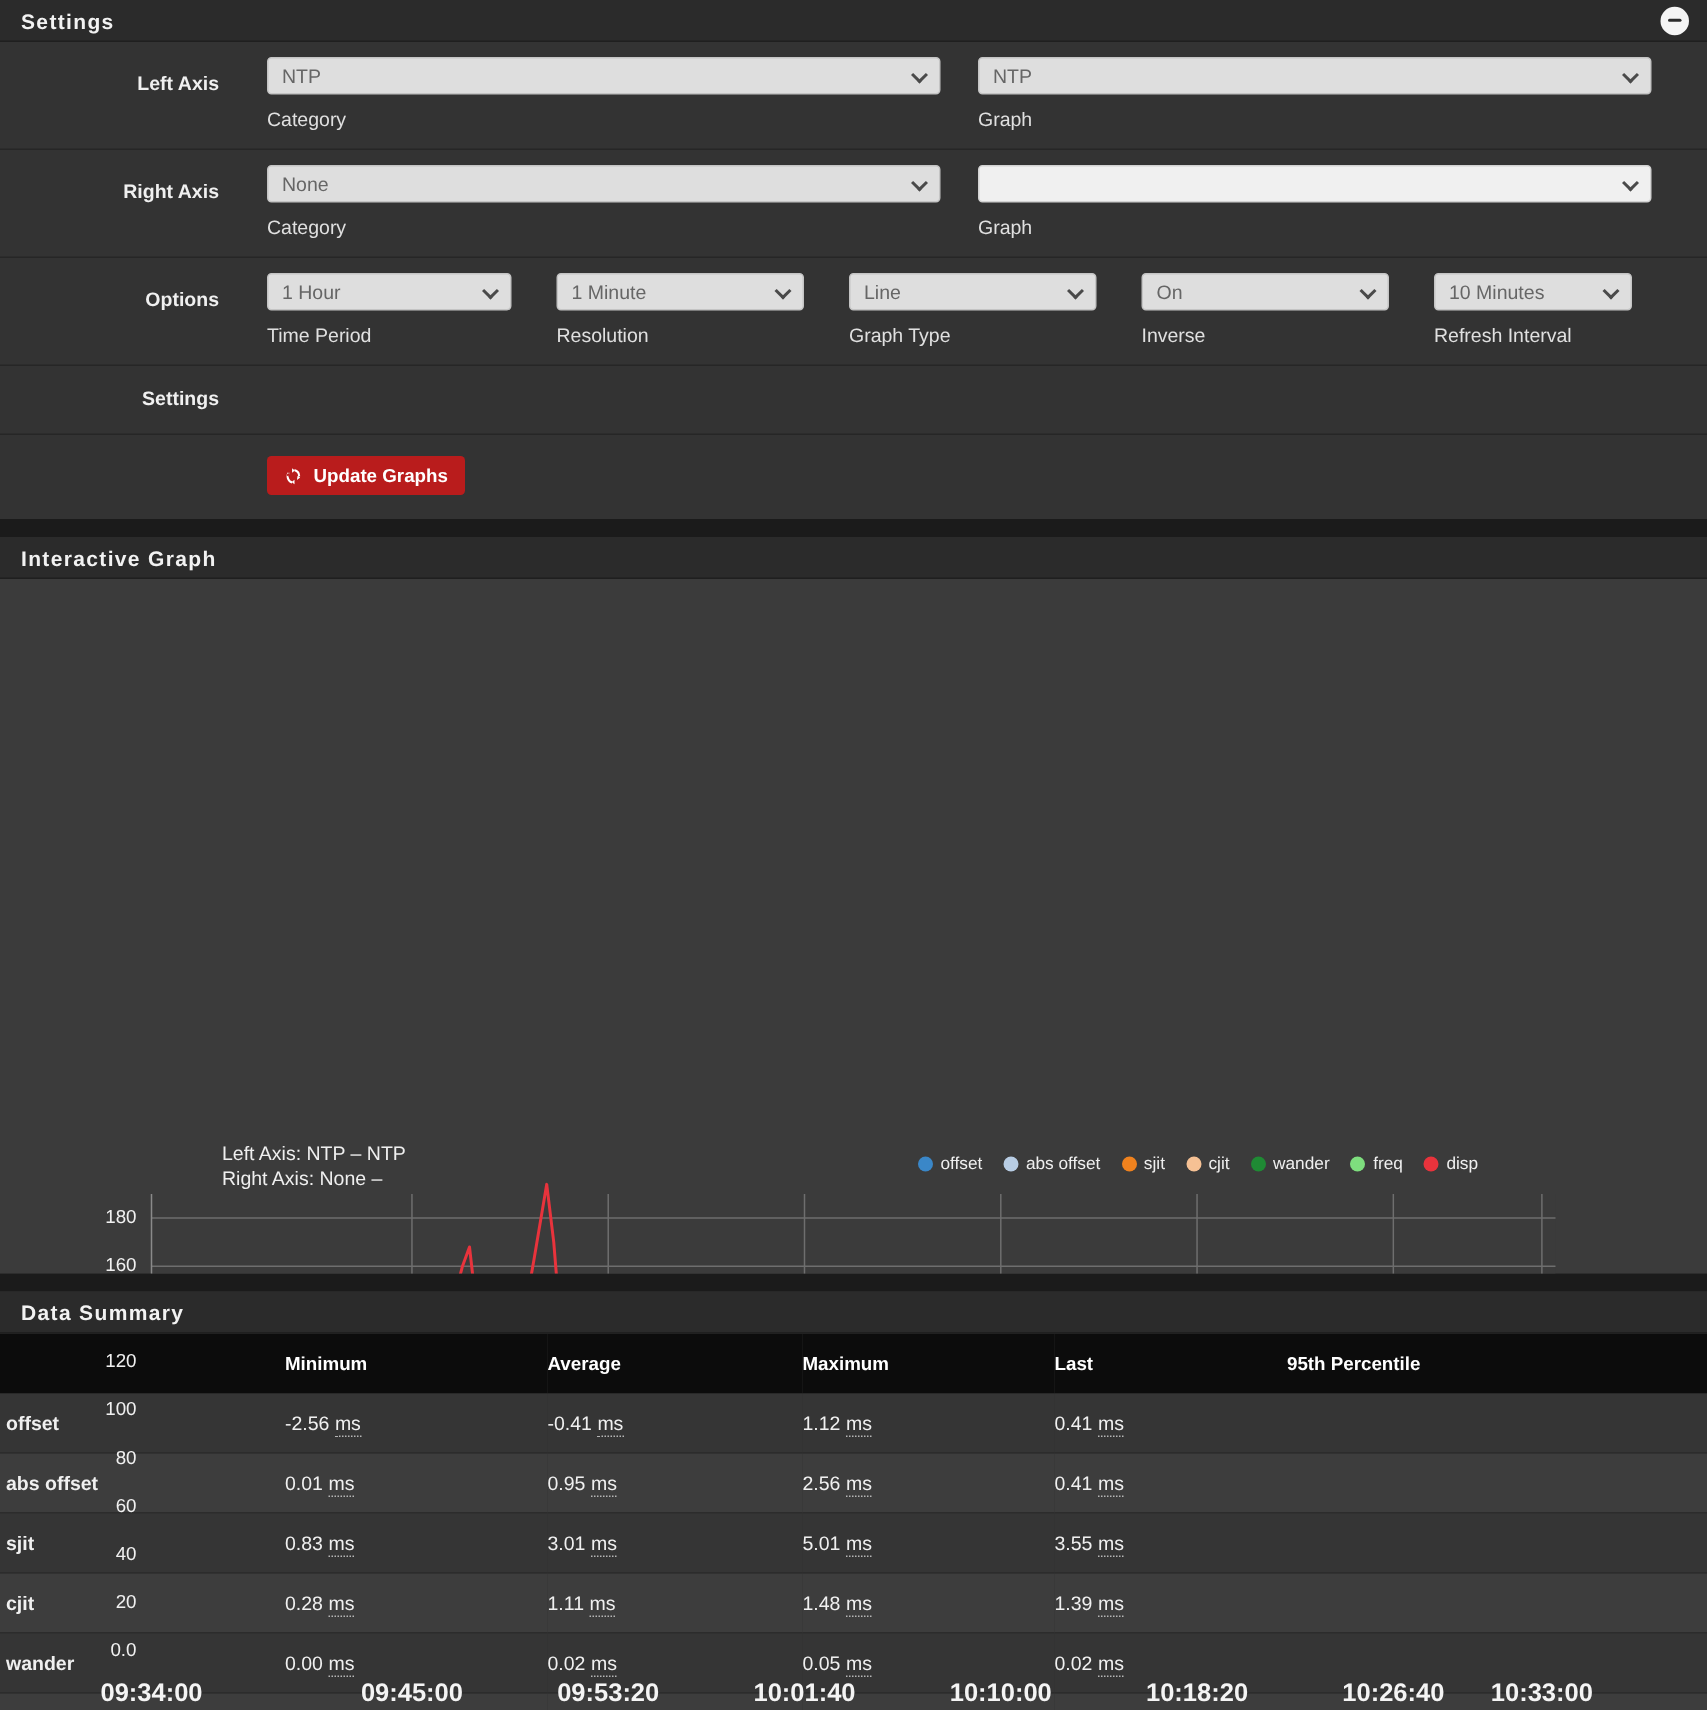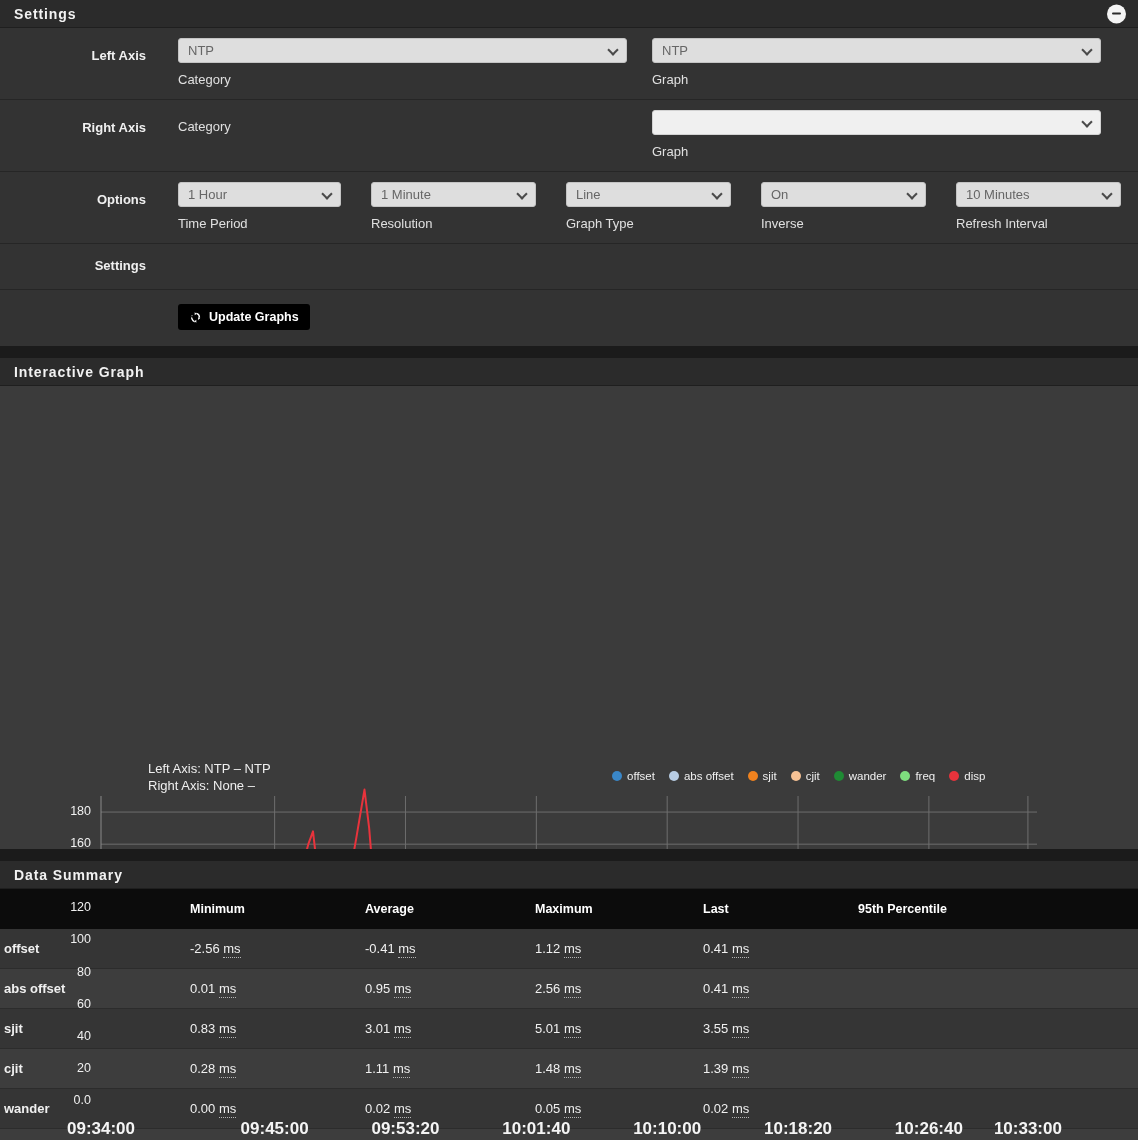--- a/index.html
+++ b/index.html
@@ -95,39 +95,39 @@
   .field-caption {
     font-size: 13px;
     color: #e0e0e0;
     margin-top: 9px;
   }
 
   .opt-w1 { width: 163px; }
   .opt-w2 { width: 165px; }
   .opt-w3 { width: 165px; }
   .opt-w4 { width: 165px; }
-  .opt-w5 { width: 165px; }
+  .opt-w5 { width: 132px; }
 
   
   .btn {
     display: inline-flex;
     align-items: center;
     gap: 7px;
     height: 26px;
     padding: 0 11px;
     border-radius: 3px;
     font-size: 12.5px;
     font-weight: bold;
     color: #ffffff;
     cursor: pointer;
     border: none;
     font-family: "Liberation Sans", sans-serif;
   }
   .btn-primary { background: #2a9fd6; }
-  .btn-success { background: #000000; }
+  .btn-success { background: #b91c1c; }
   .btn svg { display: block; }
 
   
   .graph-body {
     position: relative;
     height: 463px;
     background: #3b3b3b;
   }
   .axis-note {
     position: absolute;
@@ -228,20 +228,24 @@
         </div>
         <div class="field-caption">Graph</div>
       </div>
     </div>
   </div>
 
   <div class="form-row">
     <div class="row-label">Right Axis</div>
     <div class="row-fields">
       <div class="field axis-field">
+        <div class="sel">
+          <span>None</span>
+          <span class="chev"></span>
+        </div>
         <div class="field-caption">Category</div>
       </div>
       <div class="field axis-field">
         <div class="sel blank">
           <span></span>
           <span class="chev"></span>
         </div>
         <div class="field-caption">Graph</div>
       </div>
     </div>

